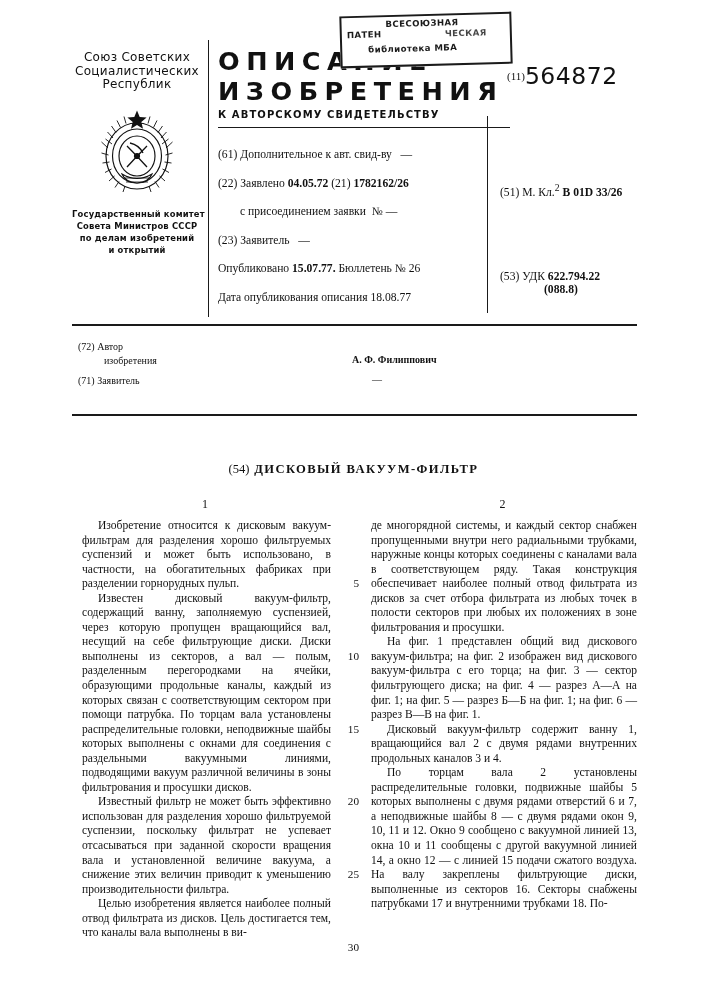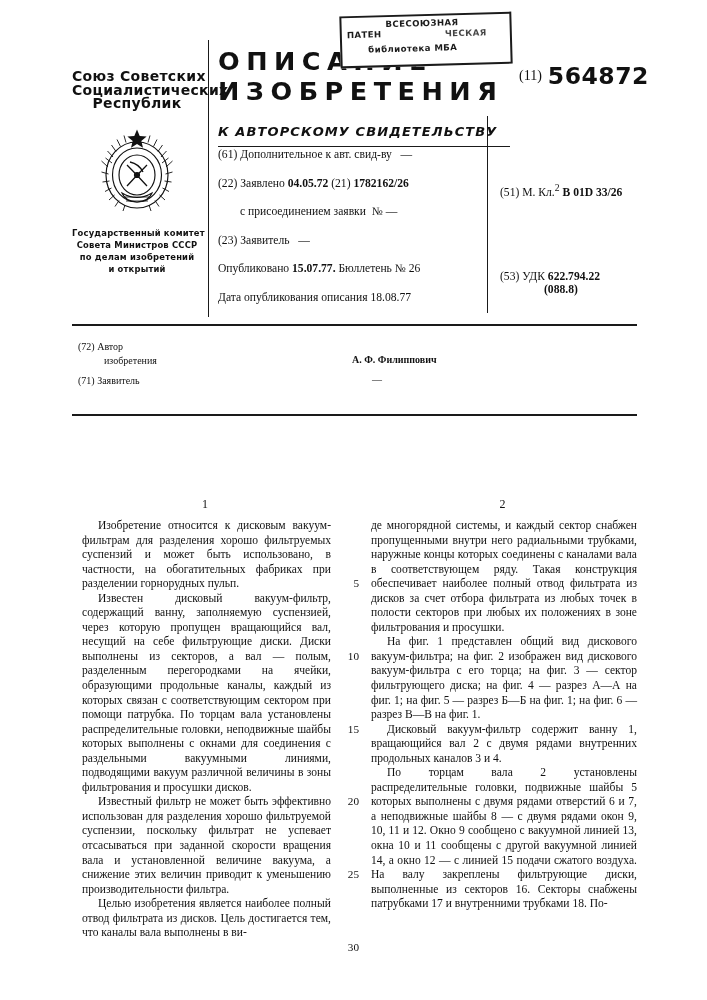--- a/index.html
+++ b/index.html
@@ -33,25 +33,25 @@
   .header-left {
     position: absolute;
     left: 0;
     top: 0;
     width: 130px;
     text-align: center;
   }
 
   .org-top {
     font-family: "DejaVu Sans", "Liberation Sans", sans-serif;
-    font-weight: bold;
-    font-size: 14px;
+    font-weight: normal;
+    font-size: 12px;
     line-height: 13.5px;
     letter-spacing: 0.3px;
-    margin-top: 52px;
+    margin-top: 33px;
   }
   .org-top div { white-space: nowrap; }
 
   .emblem {
     margin-top: 16px;
     display: flex;
     justify-content: center;
   }
 
   .org-bottom {
@@ -85,25 +85,24 @@
     font-family: "DejaVu Sans", "Liberation Sans", sans-serif;
     font-weight: bold;
     font-size: 25.5px;
     letter-spacing: 6.5px;
     line-height: 30px;
     white-space: nowrap;
   }
   .sub-title {
     font-family: "DejaVu Sans", "Liberation Sans", sans-serif;
     font-weight: bold;
-    font-size: 13px;
+    font-size: 10px;
     letter-spacing: 1.1px;
-    margin-top: 18px;
+    margin-top: 3px;
     white-space: nowrap;
-    font-style: italic;
   }
   .title-rule {
     border-top: 1.6px solid #1a1a1a;
     margin-top: 7px;
     width: 292px;
   }
 
   
   .stamp {
     position: absolute;
@@ -129,30 +128,28 @@
   .stamp-l3 { position: absolute; left: 103px; top: 13px; opacity: 0.82; }
   .stamp-l4 { position: absolute; left: 26px; top: 27px; }
 
   .patent-no {
     position: absolute;
     left: 435px;
     top: 44px;
     white-space: nowrap;
   }
   .patent-no .code {
-    font-size: 14px;
+    font-size: 11px;
     vertical-align: 4px;
-    margin-left: 12px;
   }
   .patent-no .num {
     font-family: "DejaVu Sans", "Liberation Sans", sans-serif;
-    font-weight: bold;
+    font-weight: normal;
     font-size: 23.5px;
     letter-spacing: 0.5px;
-    margin-left: 6px;
   }
 
   
   .biblio {
     position: absolute;
     left: 146px;
     top: 130px;
     width: 265px;
     font-size: 11.6px;
     line-height: 14px;
@@ -380,20 +377,24 @@
       <span class="auth-label">
         <span>(71)</span>
         <span>Заявитель</span>
       </span>
       <span class="auth-value">—</span>
     </div>
   </div>
 
   <div class="rule-h rule-bot-sep"></div>
 
+  <div class="inv-title">
+    <span class="tnum">(54)</span>
+    <span>ДИСКОВЫЙ ВАКУУМ-ФИЛЬТР</span>
+  </div>
 
   <div class="colnum colnum-1">1</div>
   <div class="colnum colnum-2">2</div>
 
   <div class="col col-left">
     <p>Изобретение относится к дисковым вакуум-фильтрам для разделения хорошо фильтруемых суспензий и может быть использовано, в частности, на обогатительных фабриках при разделении горнорудных пульп.</p>
     <p>Известен дисковый вакуум-фильтр, содержащий ванну, заполняемую суспензией, через которую пропущен вращающийся вал, несущий на себе фильтрующие диски. Диски выполнены из секторов, а вал — полым, разделенным перегородками на ячейки, образующими продольные каналы, каждый из которых связан с соответствующим сектором при помощи патрубка. По торцам вала установлены распределительные головки, неподвижные шайбы которых выполнены с окнами для соединения с раздельными вакуумными линиями, подводящими вакуум различной величины в зоны фильтрования и просушки дисков.</p>
     <p>Известный фильтр не может быть эффективно использован для разделения хорошо фильтруемой суспензии, поскольку фильтрат не успевает отсасываться при заданной скорости вращения вала и установленной величине вакуума, а снижение этих величин приводит к уменьшению производительности фильтра.</p>
     <p>Целью изобретения является наиболее полный отвод фильтрата из дисков. Цель достигается тем, что каналы вала выполнены в ви-</p>
   </div>

